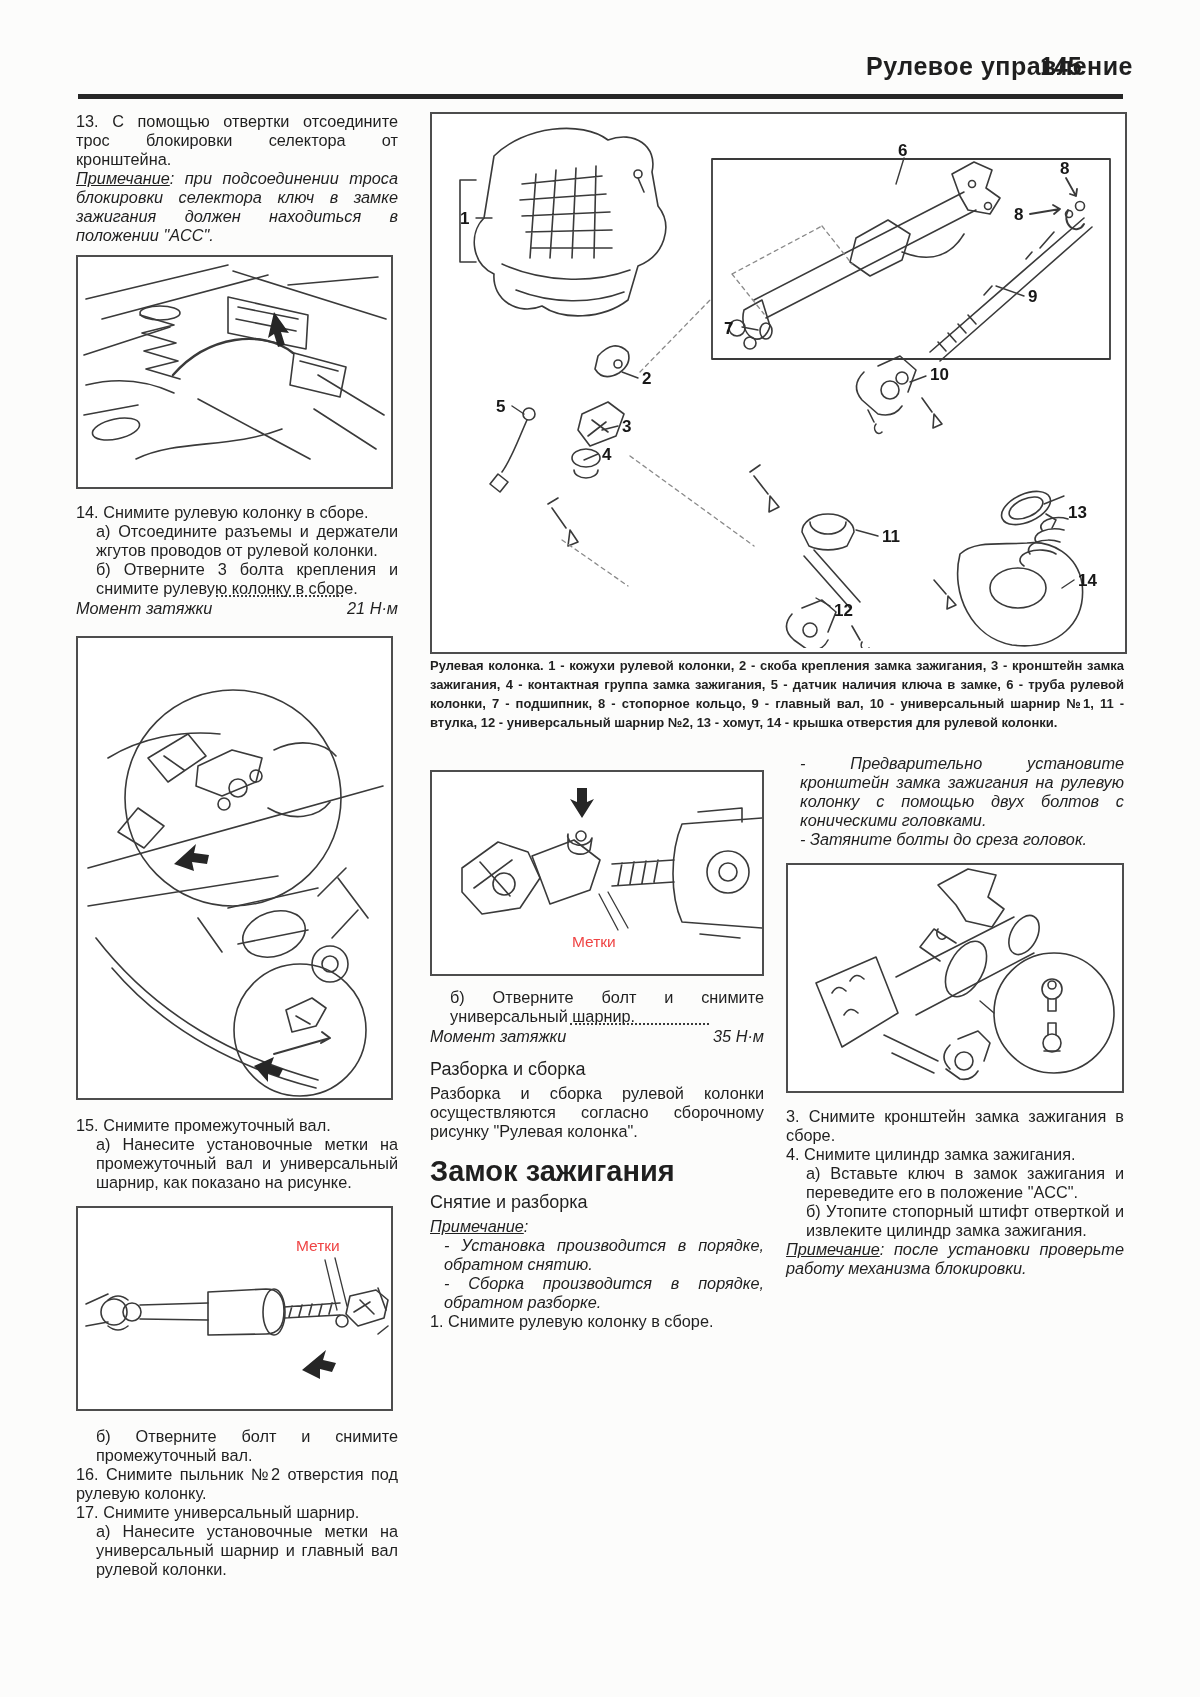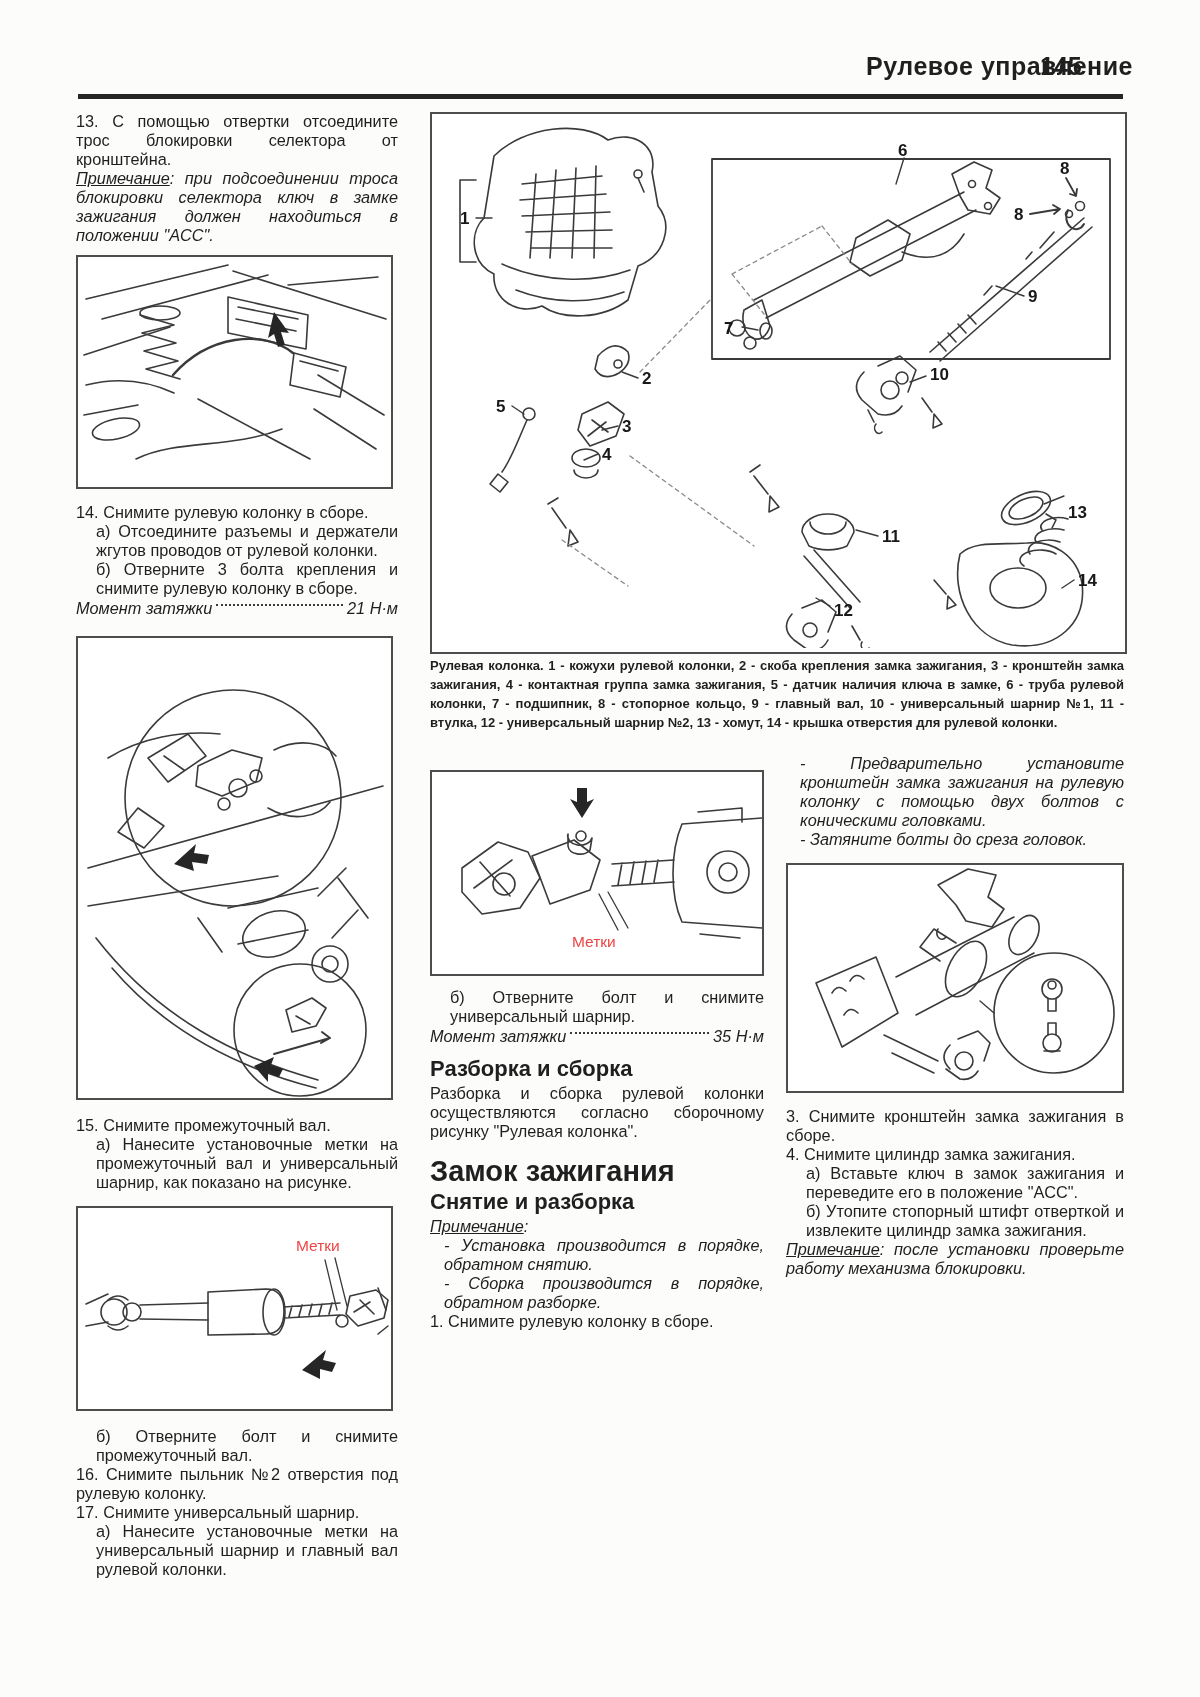--- a/index.html
+++ b/index.html
@@ -10,24 +10,24 @@
   .hdr-title{left:88px;top:52px;width:1045px;text-align:right;font-size:25px;font-weight:bold;letter-spacing:.5px;}
   .hdr-num{left:1040px;top:52px;width:84px;text-align:left;font-size:25px;font-weight:bold;}
   .hdr-rule{left:78px;top:94px;width:1045px;height:5px;background:#262626;}
   
   .col{font-size:16.3px;line-height:19px;text-align:justify;}
   .col p{margin:0;}
   .sub{padding-left:20px;}
   .mt6{margin-top:6px;}
   .note{font-style:italic;}
   .nlabel{text-decoration:underline;}
-  .torque{font-style:italic;display:flex;align-items:center;margin-top:1px;}
+  .torque{font-style:italic;display:flex;align-items:flex-start;margin-top:1px;}
   .torque .leader{flex:1;border-bottom:2px dotted #3a3a3a;transform:translateY(-4px);margin:0 4px;}
   .h-big{font-size:29px;font-weight:bold;line-height:32px;margin:14px 0 2px 0 !important;font-style:normal;}
-  .h-mid{font-size:22px;font-weight:bold;line-height:26px;margin:10px 0 2px 0 !important;font-style:normal;}
+  .h-mid{font-size:18px;font-weight:normal;line-height:26px;margin:10px 0 2px 0 !important;font-style:normal;}
   .caption{left:430px;top:656px;width:694px;font-weight:bold;font-size:13px;line-height:19px;text-align:justify;}
   
   .fig{border:2px solid #4d4d4d;background:#fff;position:relative;}
   .fig svg{display:block;}
   .dlabel{position:absolute;font-weight:bold;font-size:17px;color:#181818;line-height:17px;}
   .marks{position:absolute;font-size:15.5px;color:#ef4444;}
   .note-item{padding-left:14px;}
 </style>
 </head>
 <body>

